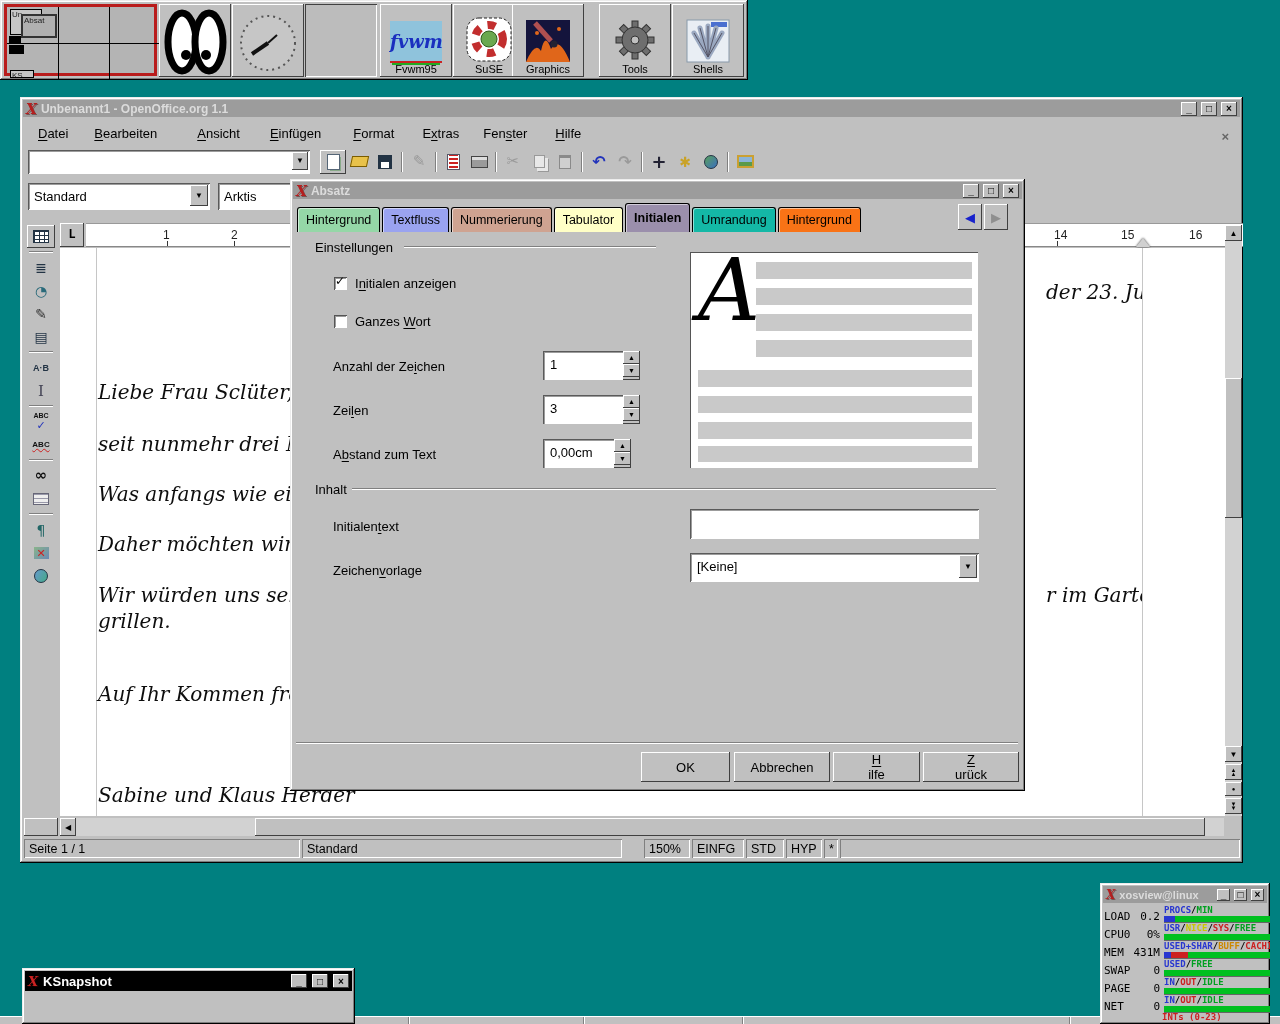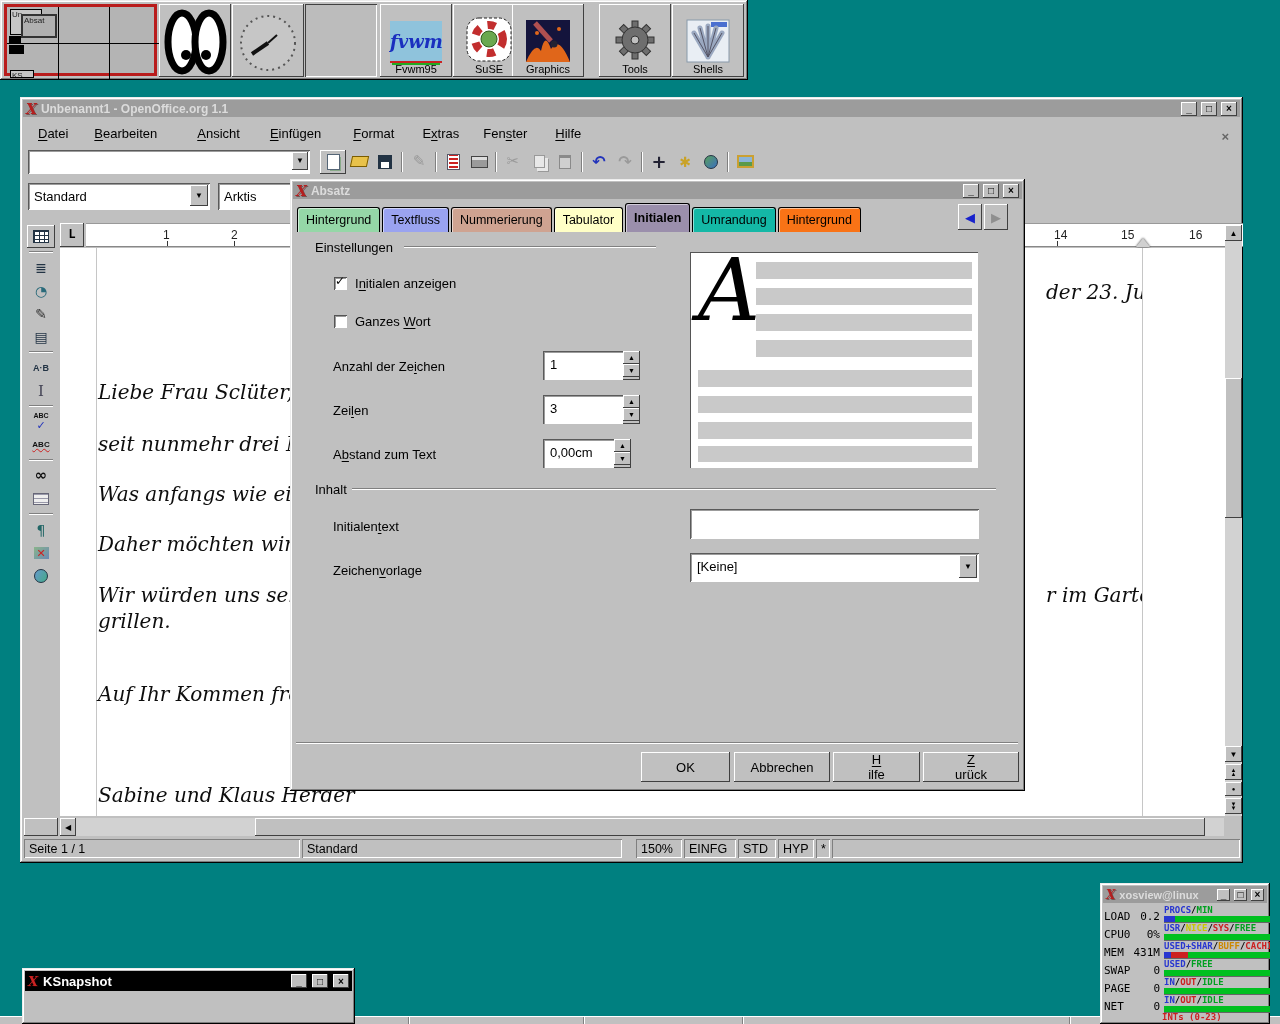--- a/index.html
+++ b/index.html
@@ -335,21 +335,21 @@
 
     <div class="abs r2" style="left:4px;top:721px;width:34px;height:18px"></div>
     <div class="abs" style="left:40px;top:721px;width:1164px;height:18px;background:#d2d2d2">
       <span class="r2 abs" style="left:0;top:0;width:16px;height:18px;display:grid;place-items:center;font-size:8px">◀</span>
       <span class="r2 abs" style="left:195px;top:0;width:950px;height:18px"></span>
     </div>
 
     <div class="abs" style="left:4px;top:742px;width:1216px;height:21px;display:flex;gap:2px">
       <span class="statcell" style="width:276px">Seite 1 / 1</span>
       <span class="statcell" style="width:320px">Standard</span>
-      <span class="statcell" style="width:46px;margin-left:12px">150%</span>
+      <span class="statcell" style="width:46px;margin-left:20px">150%</span>
       <span class="statcell" style="width:52px">EINFG</span>
       <span class="statcell" style="width:38px">STD</span>
       <span class="statcell" style="width:36px">HYP</span>
       <span class="statcell" style="width:14px">*</span>
       <span class="statcell" style="flex:1"></span>
     </div>
   </div>
 
   <div class="abs r" style="left:290px;top:179px;width:735px;height:612px;z-index:30">
     <div class="abs tbar" style="left:3px;top:3px;width:729px;height:17px">

